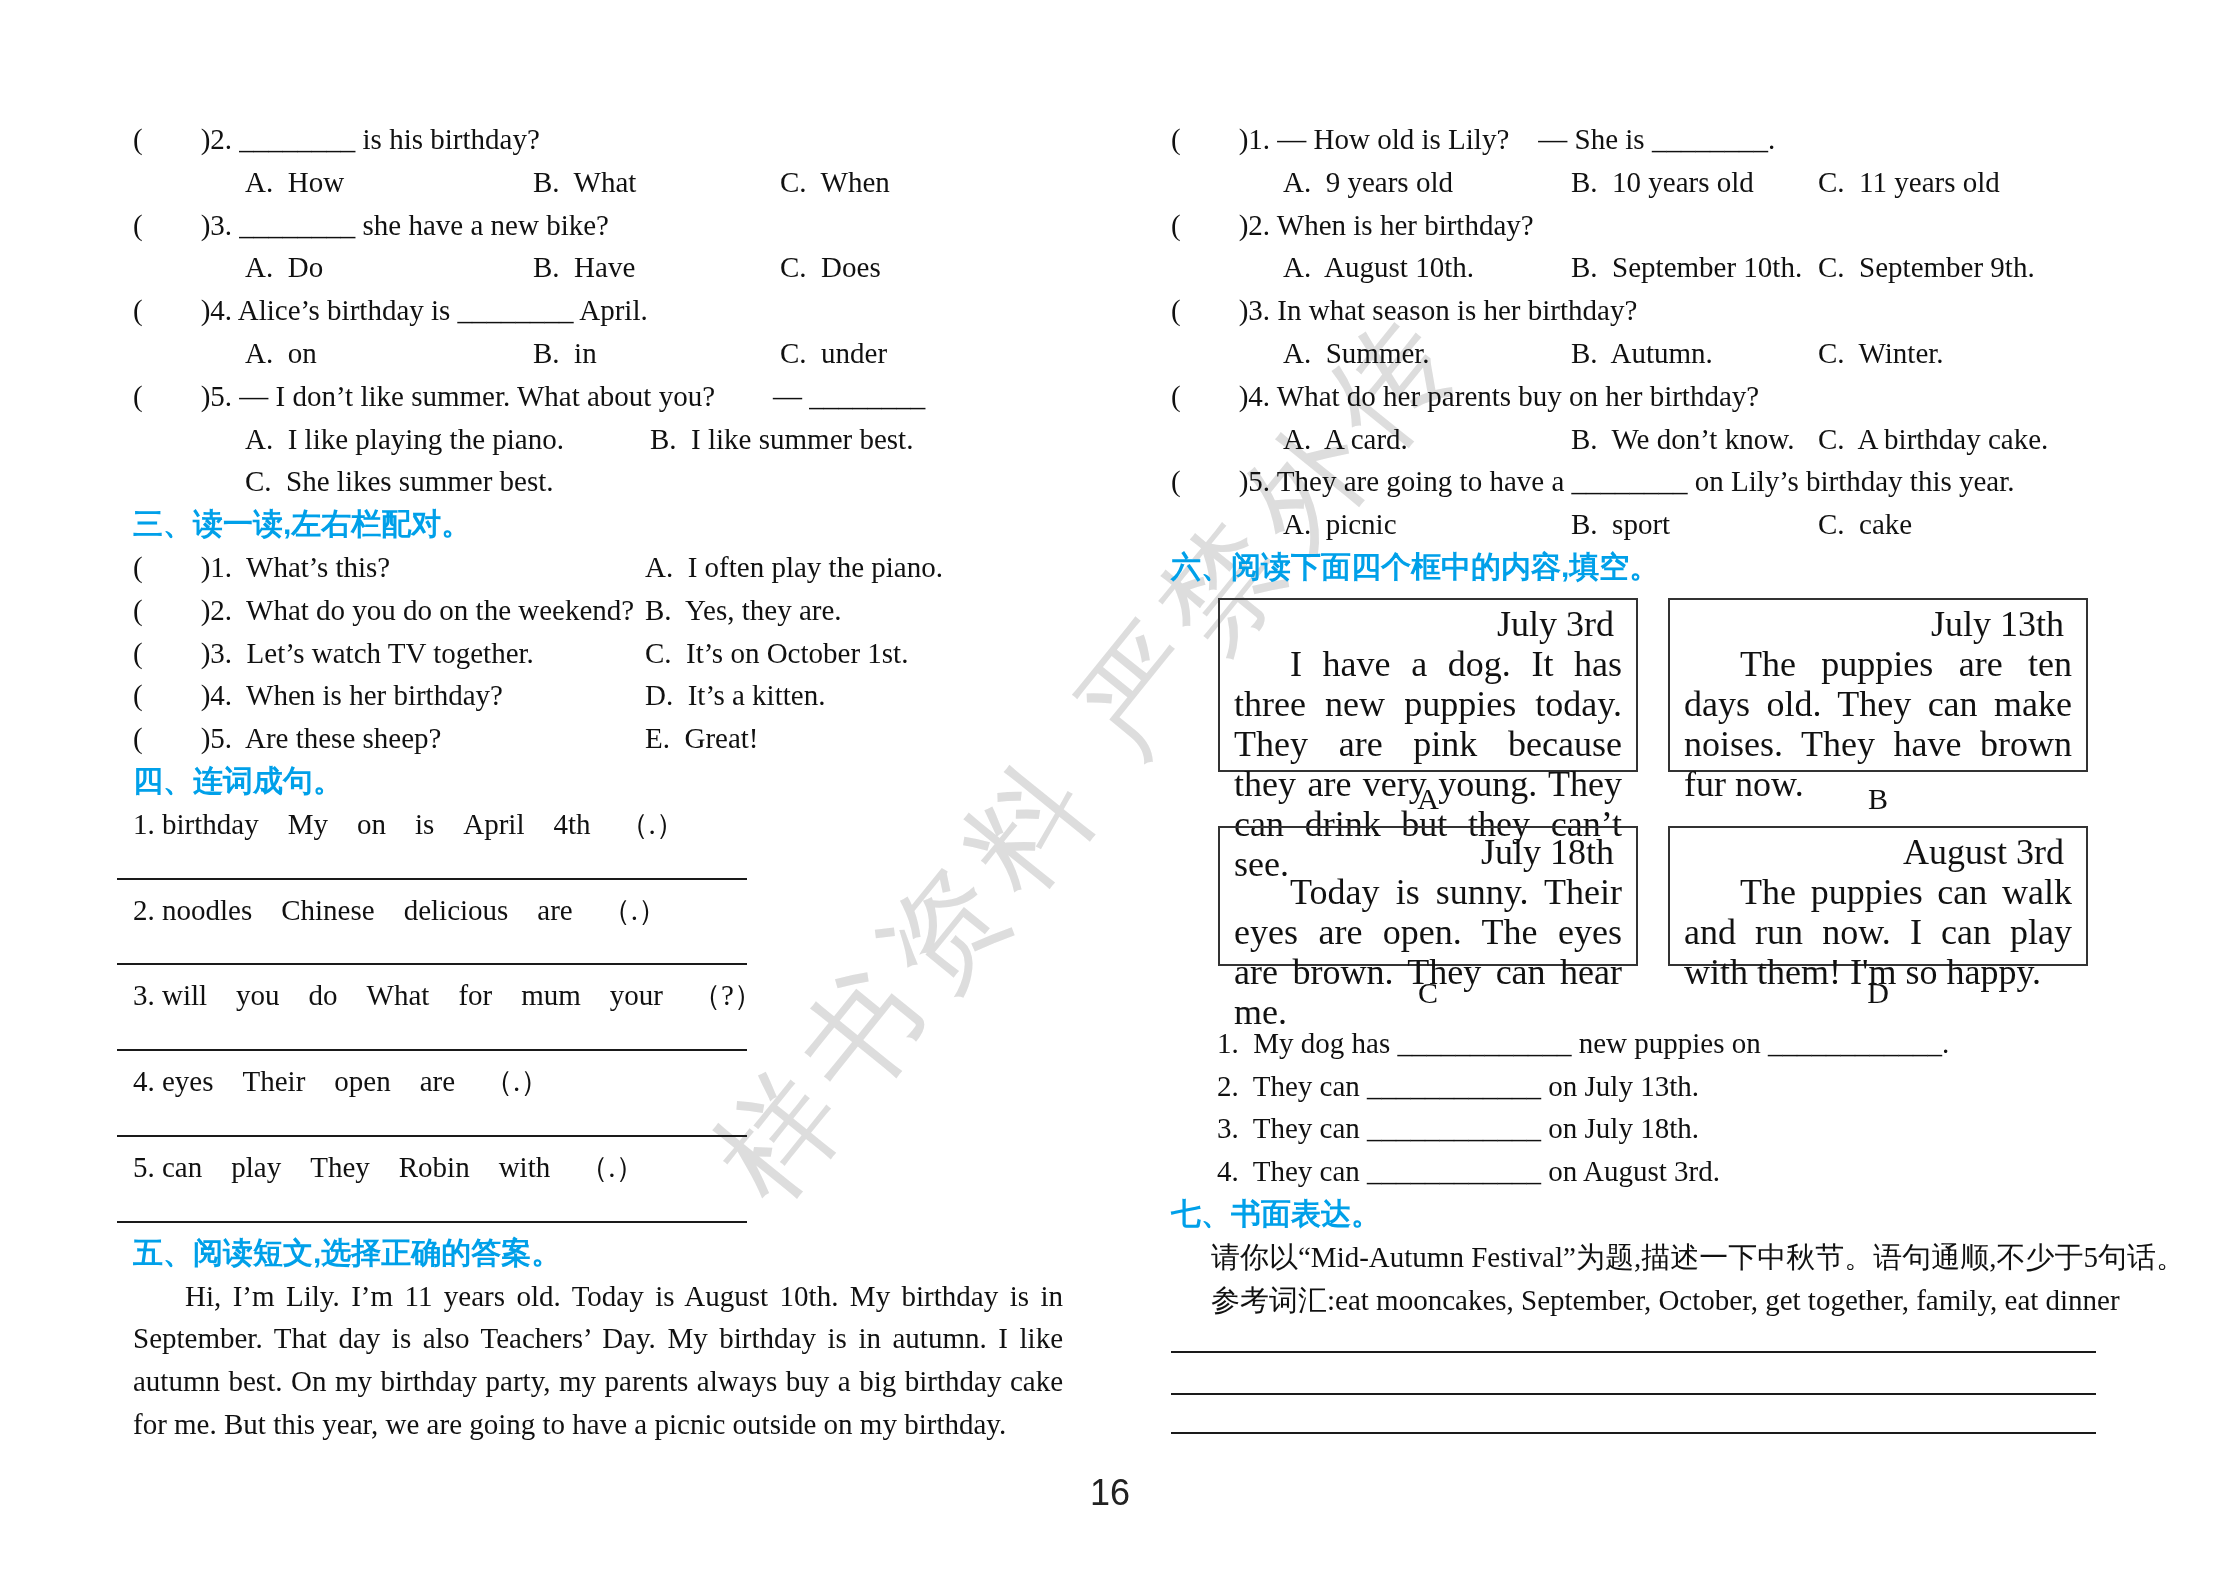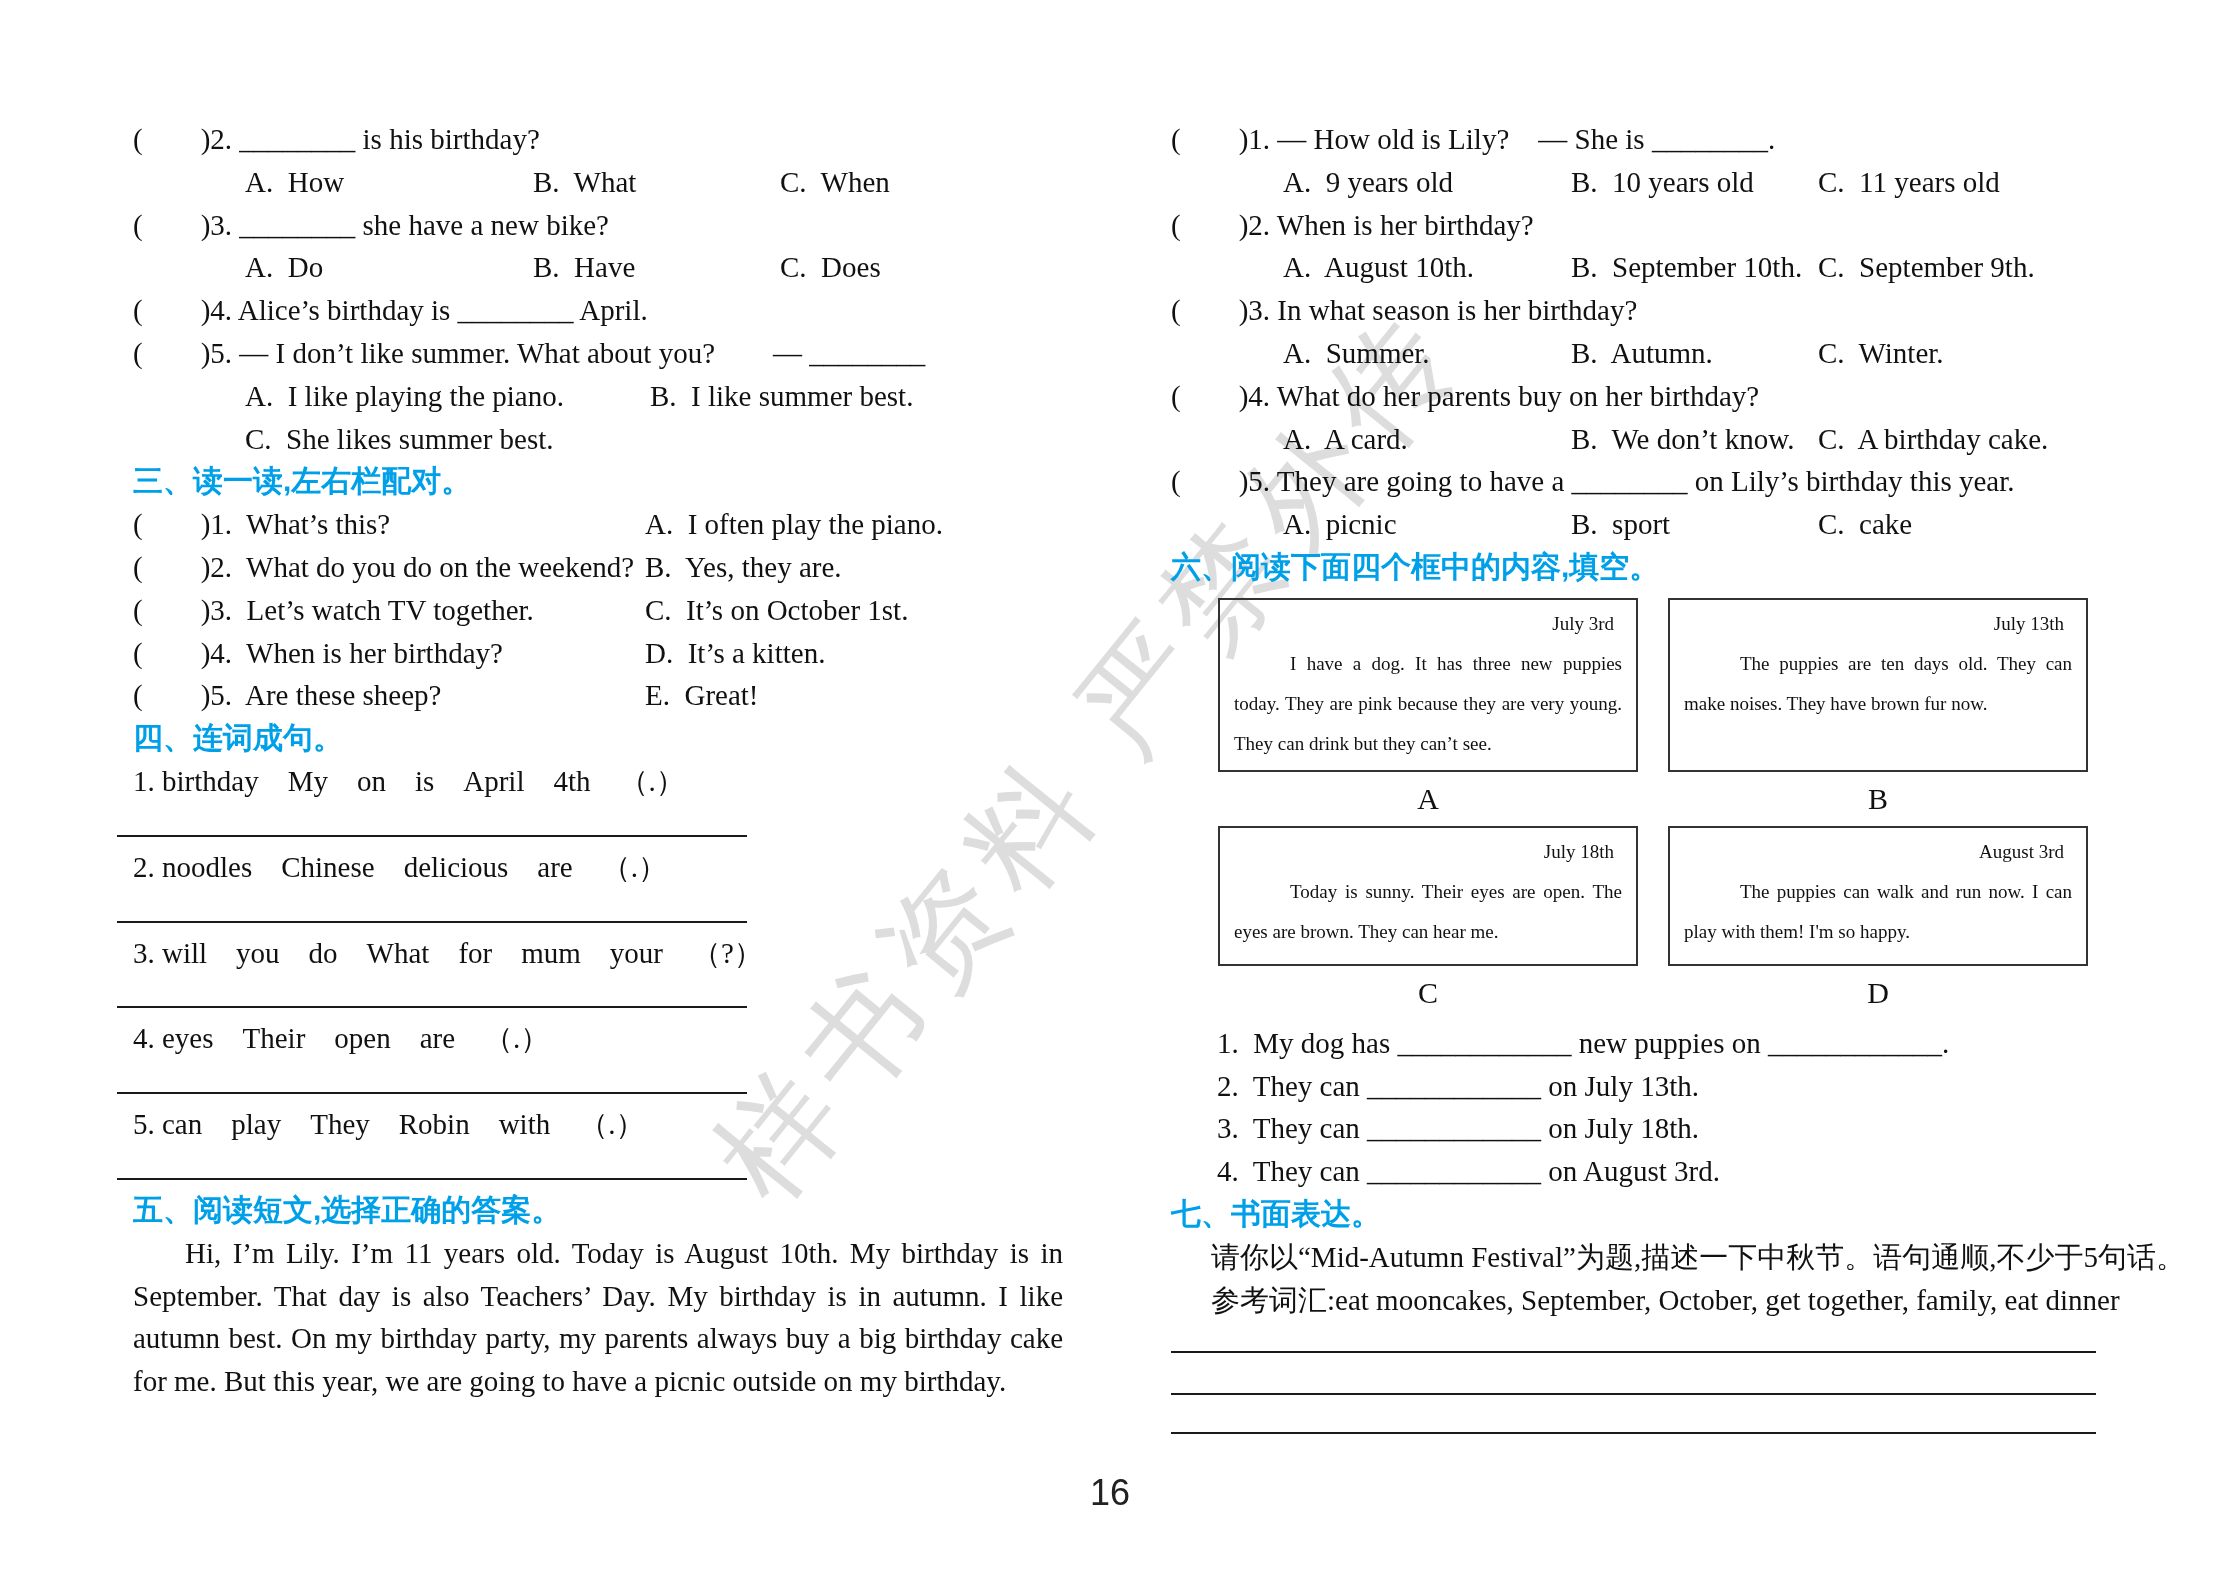--- a/index.html
+++ b/index.html
@@ -41,21 +41,21 @@
     margin:0;width:930px;
     font-size:29px;line-height:42.8px;
     text-align:justify;text-indent:52px;
   }
   
   .boxes-area{position:relative;height:424px;margin-top:9px;}
   .pbox{
     position:absolute;width:420px;
     border:2px solid #333;box-sizing:border-box;
     padding:4px 14px 0 14px;
-    font-size:19px;line-height:40px;
+    font-size:36px;line-height:40px;
     background:transparent;
   }
   .pbox-date{text-align:right;padding-right:8px;white-space:pre;}
   .pbox-text{text-align:justify;text-indent:56px;}
   .bx-a{left:47px;top:0;height:174px;}
   .bx-b{left:497px;top:0;height:174px;}
   .bx-c{left:47px;top:228px;height:140px;}
   .bx-d{left:497px;top:228px;height:140px;}
   .bx-label{
     position:absolute;width:420px;height:54px;line-height:54px;
@@ -90,20 +90,25 @@
     </div>
 
     <div class="row">(　　)3. ________ she have a new bike?</div>
     <div class="row">
       <span class="oA">A.  Do</span>
       <span class="oB">B.  Have</span>
       <span class="oC">C.  Does</span>
     </div>
 
     <div class="row">(　　)4. Alice’s birthday is ________ April.</div>
+    <div class="row">
+      <span class="oA">A.  on</span>
+      <span class="oB">B.  in</span>
+      <span class="oC">C.  under</span>
+    </div>
 
     <div class="row">(　　)5. — I don’t like summer. What about you?　　— ________</div>
     <div class="row">
       <span class="oA">A.  I like playing the piano.</span>
       <span class="oB5">B.  I like summer best.</span>
     </div>
     <div class="row">
       <span class="oA">C.  She likes summer best.</span>
     </div>
 

